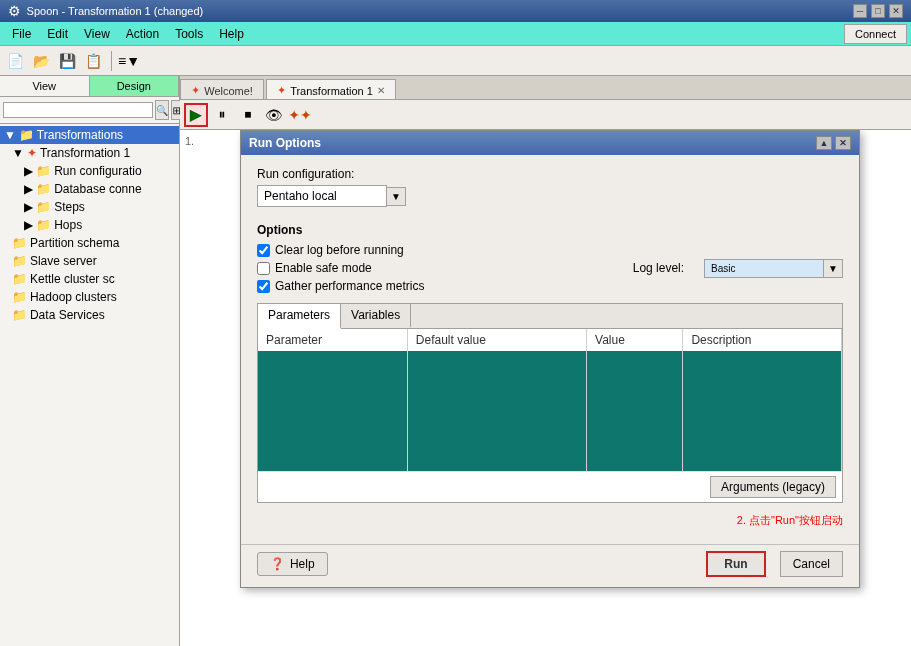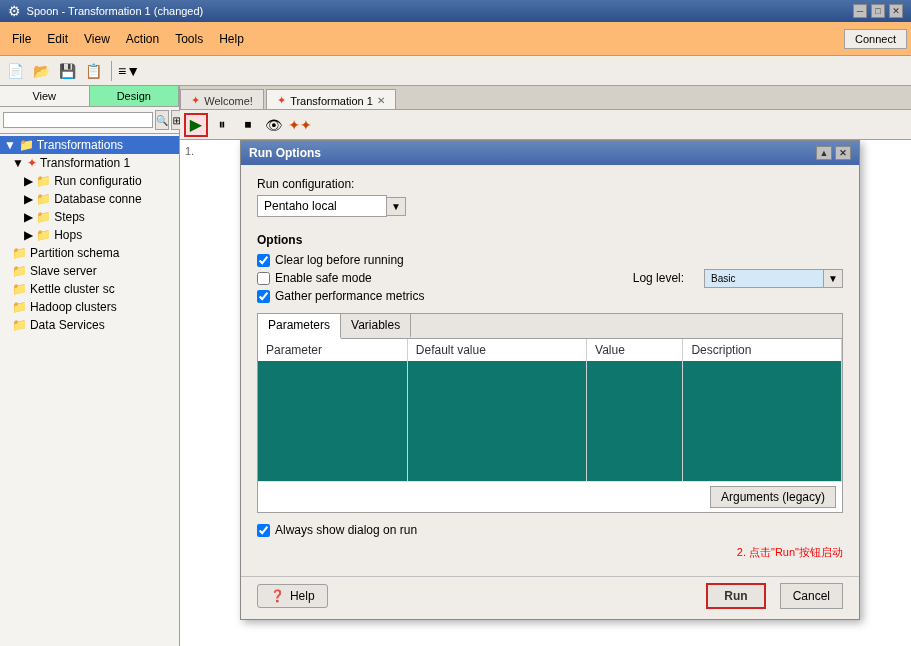--- a/index.html
+++ b/index.html
@@ -5,21 +5,21 @@
     * { box-sizing: border-box; margin: 0; padding: 0; }
     body { font-family: 'Segoe UI', Tahoma, Geneva, Verdana, sans-serif; font-size: 12px; background: #d4d0c8; width: 911px; height: 646px; overflow: hidden; }
 
     
     .title-bar { background: linear-gradient(to bottom, #4a6fa5, #2d4f8a); height: 22px; display: flex; align-items: center; justify-content: space-between; padding: 0 8px; color: white; font-size: 11px; }
     .title-bar-left { display: flex; align-items: center; gap: 6px; }
     .title-bar-controls { display: flex; gap: 4px; }
     .title-btn { width: 14px; height: 14px; border: 1px solid #888; background: #c0c0c0; display: flex; align-items: center; justify-content: center; font-size: 9px; cursor: pointer; color: #333; }
 
     
-    .menu-bar { background: #fdba74; height: 34px; display: flex; align-items: center; padding: 0 4px; border-bottom: 1px solid #a0a0a0; font-size: 12px; }
+    .menu-bar { background: #5eead4; height: 24px; display: flex; align-items: center; padding: 0 4px; border-bottom: 1px solid #a0a0a0; font-size: 12px; }
     .menu-item { padding: 2px 8px; cursor: pointer; }
 
     
     .toolbar { background: #f0ede8; height: 30px; display: flex; align-items: center; padding: 0 4px; border-bottom: 1px solid #a0a0a0; gap: 2px; }
     .toolbar-btn { width: 24px; height: 24px; border: 1px solid transparent; background: transparent; display: flex; align-items: center; justify-content: center; cursor: pointer; font-size: 14px; }
     .toolbar-sep { width: 1px; height: 20px; background: #a0a0a0; margin: 0 3px; }
     .connect-btn { margin-left: auto; background: #f0ede8; border: 1px solid #a0a0a0; padding: 3px 10px; cursor: pointer; font-size: 11px; }
 
     
     .main-area { display: flex; height: calc(646px - 74px); }
@@ -325,24 +325,20 @@
                     <td></td>
                     <td></td>
                   </tr>
               </tbody>
             </table>
             <div class="args-btn-row">
               <button class="args-btn">Arguments (legacy)</button>
             </div>
           </div>
 
-          <div class="always-show-row">
-            <input type="checkbox" checked="" style="">
-            <span>Always show dialog on run</span>
-          </div>
 
           <div class="annotation-text">2. 点击"Run"按钮启动</div>
 
         </div>
 
         <div class="dialog-footer">
           <button class="help-btn">
             <span>❓</span>
             <span>Help</span>
           </button>

